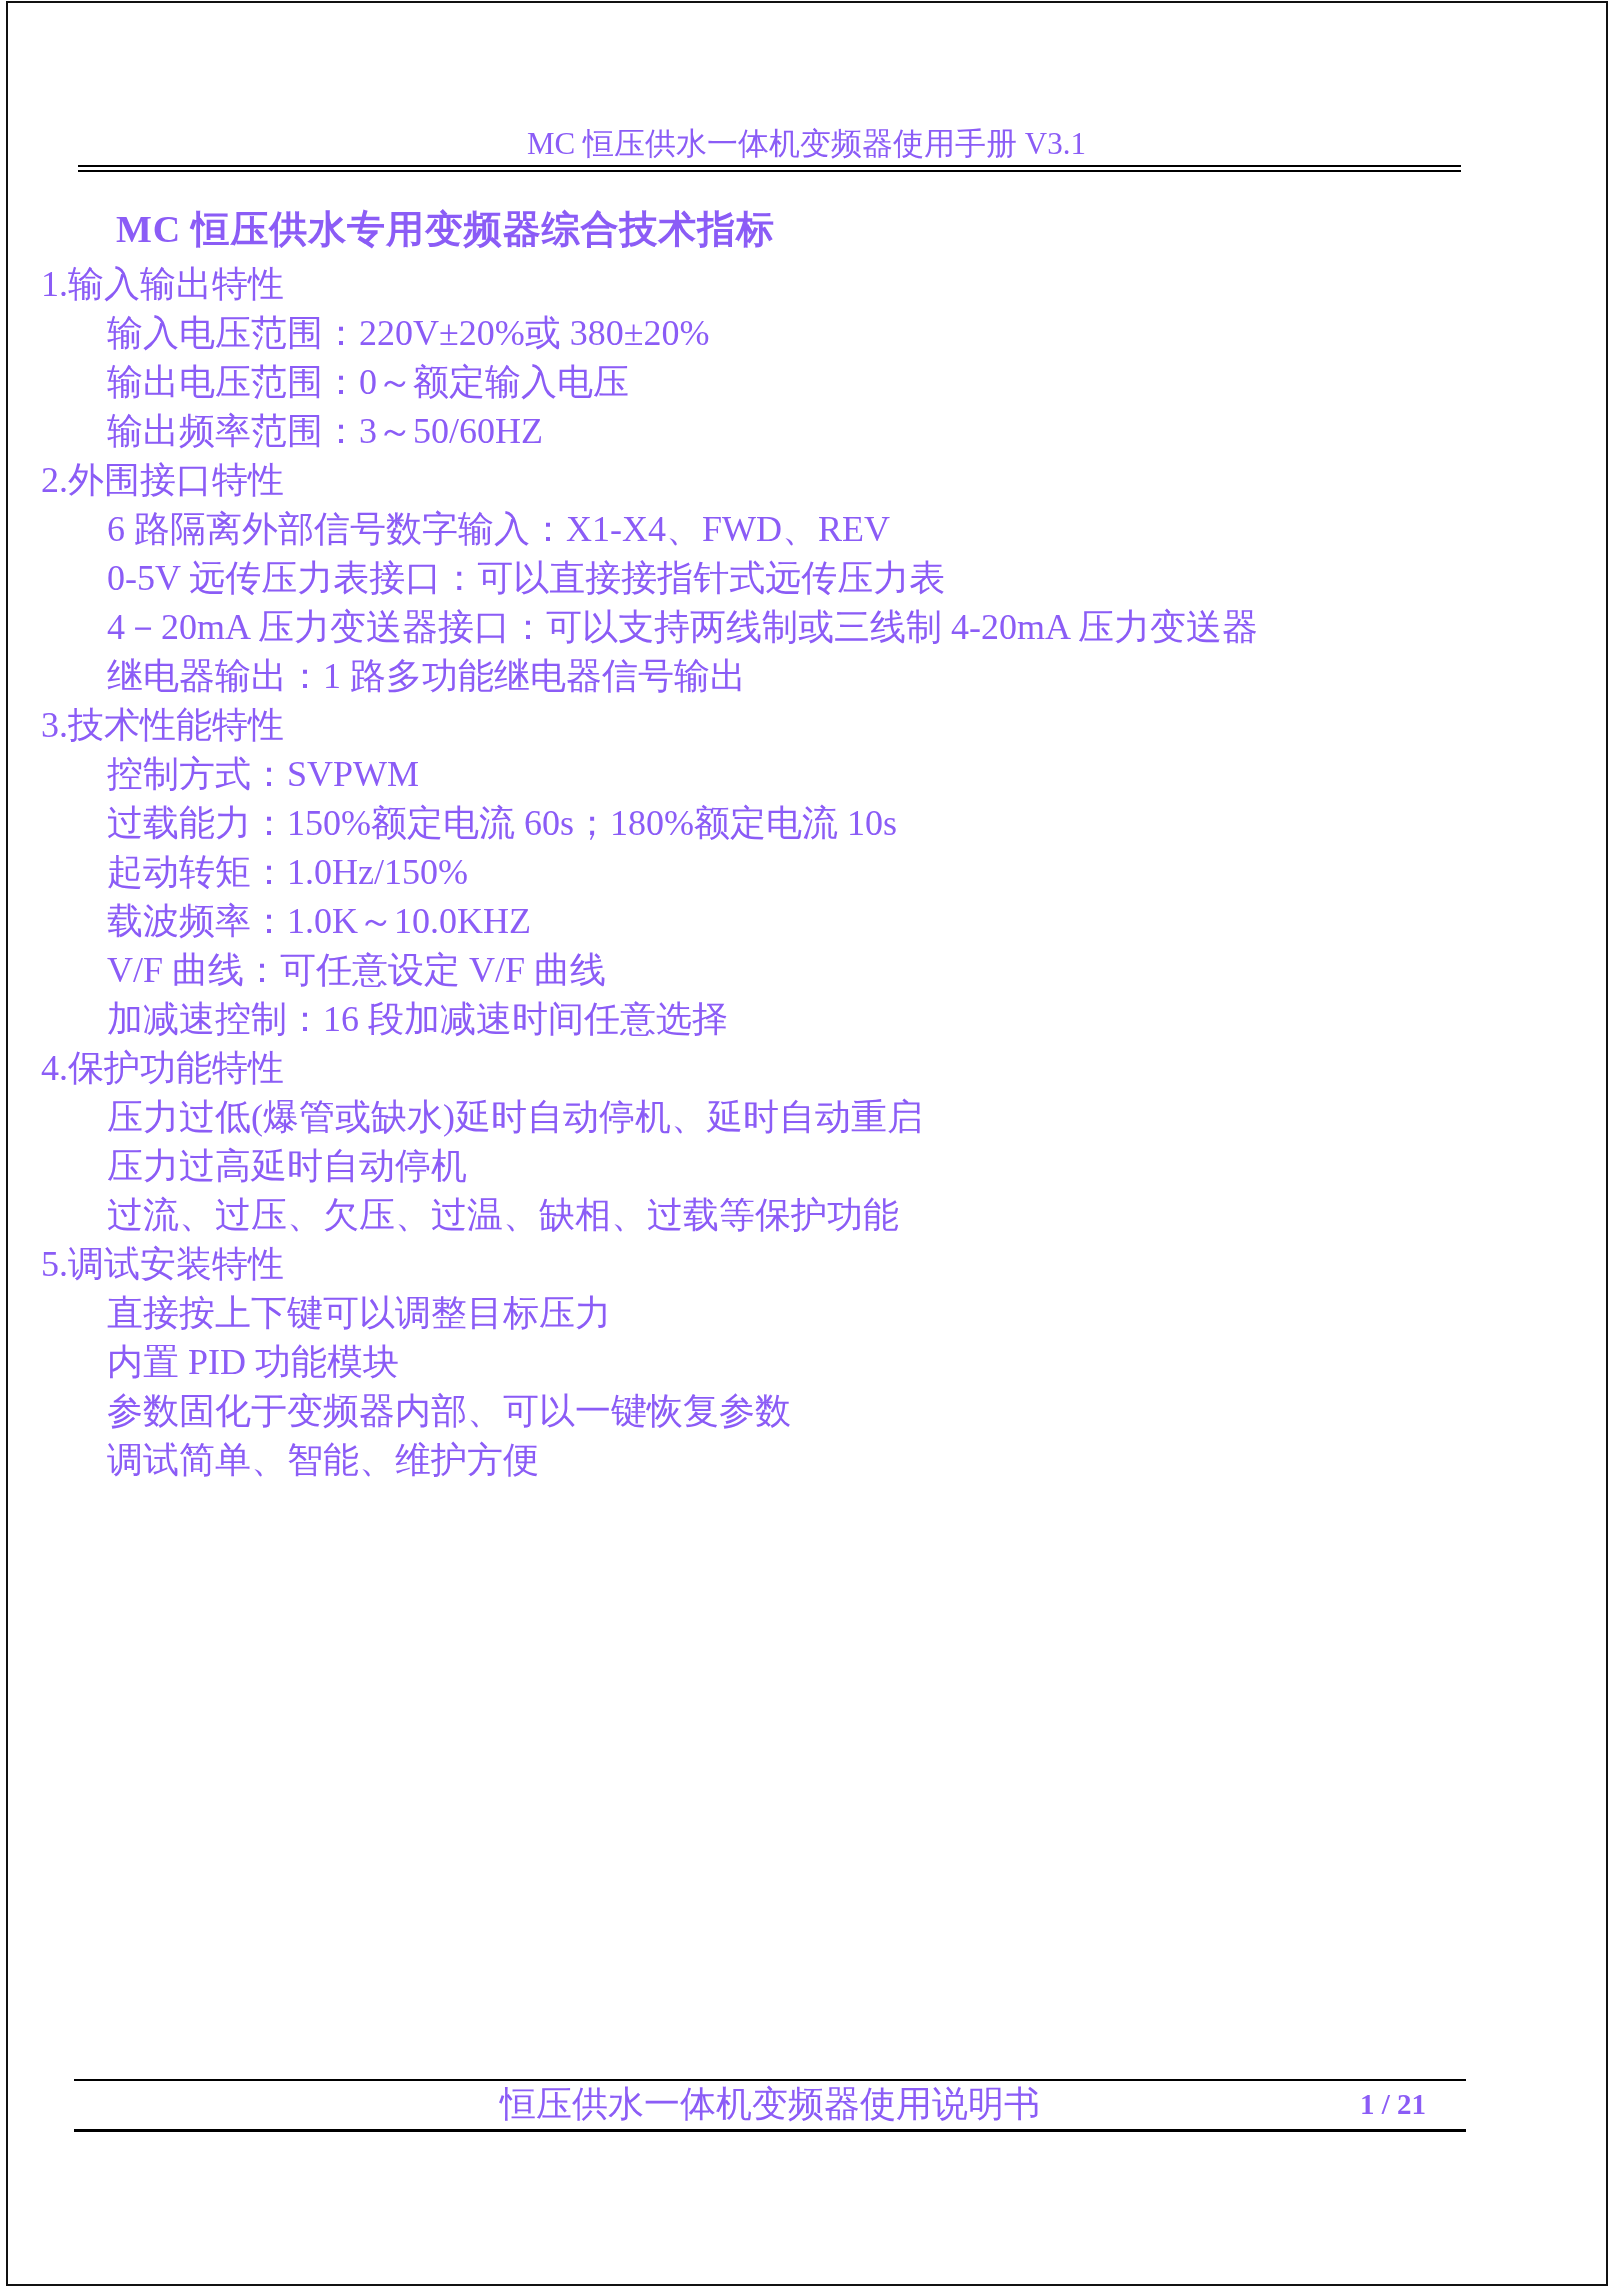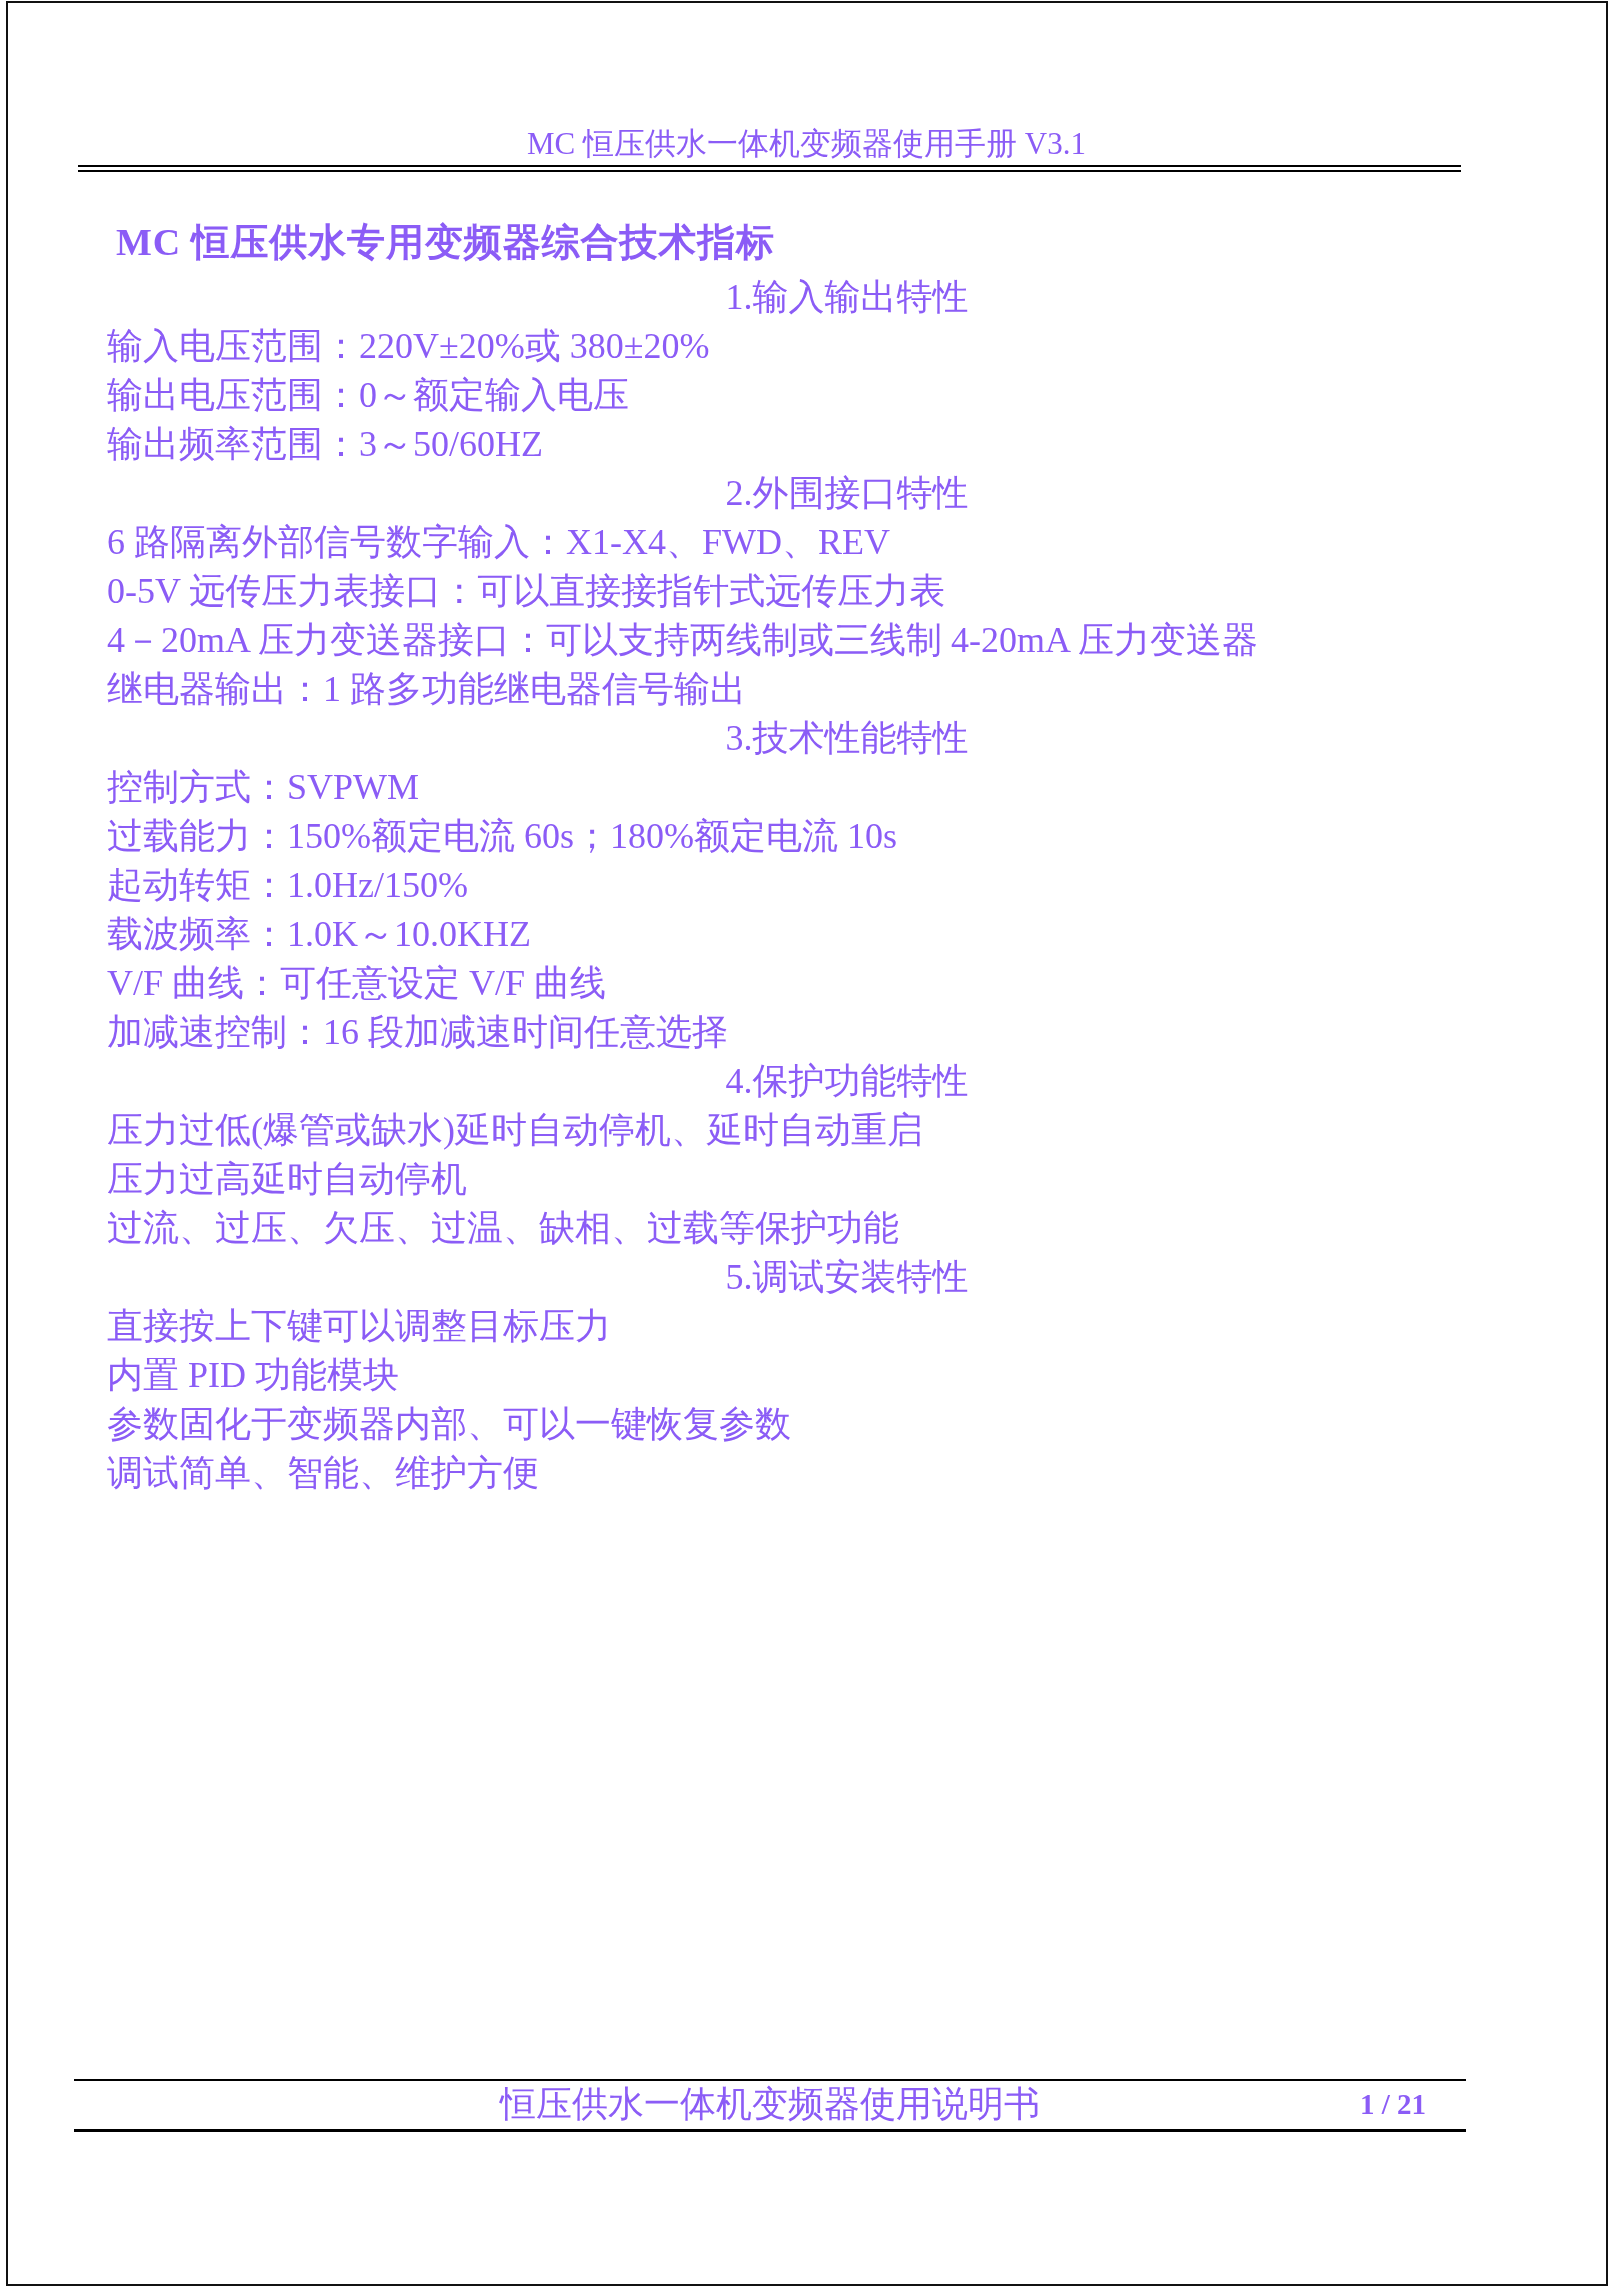--- a/index.html
+++ b/index.html
@@ -31,37 +31,37 @@
     position:absolute;
     top:165px; left:78px;
     width:1383px; height:2.8px;
     border-top:2.8px solid #000;
     border-bottom:2.8px solid #000;
     box-sizing:content-box;
   }
   
   .content{
     position:absolute;
-    top:214px; left:0; width:100%;
+    top:201px; left:0; width:100%;
   }
   .doc-title{
     margin:0 0 0 116px;
     font-size:38px;
     font-weight:700;
     line-height:57px;
     height:59px;
     letter-spacing:0.9px;
     white-space:pre;
   }
   .line{
     font-size:36px;
     line-height:49px;
     white-space:pre;
   }
-  .line.heading{padding-left:81px;text-align:center;}
+  .line.heading{padding-left:41px;}
   .line.item{padding-left:107px;}
   
   .footer-rule-top{
     position:absolute;
     top:2079px; left:74px;
     width:1392px; height:1.8px;
     background:#000;
   }
   .footer-rule-bottom{
     position:absolute;

